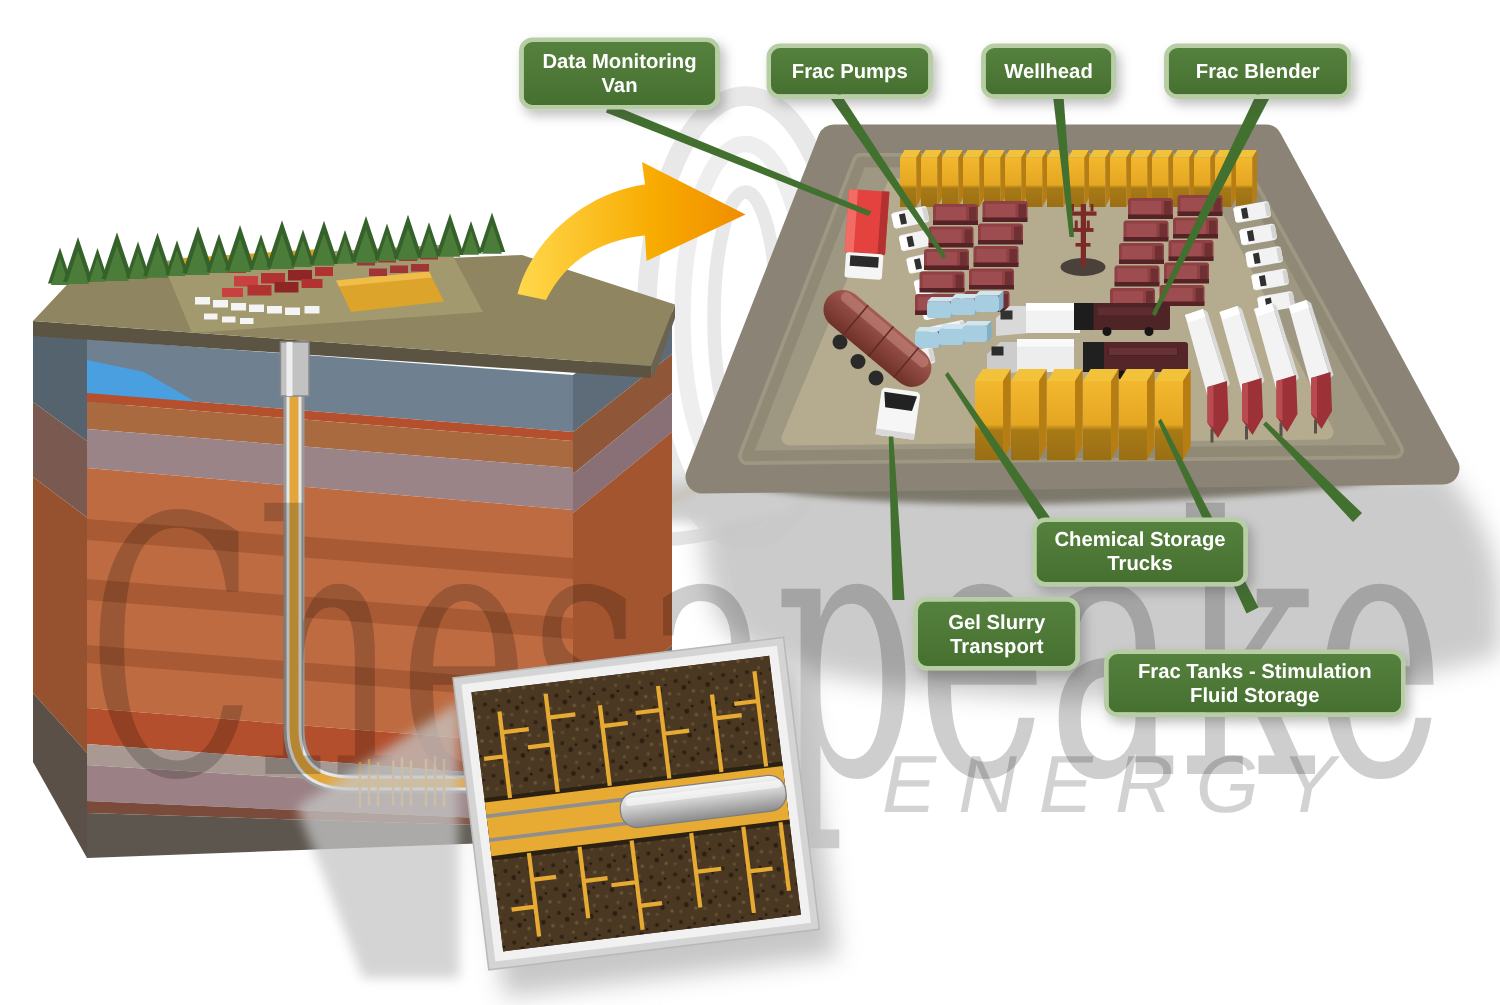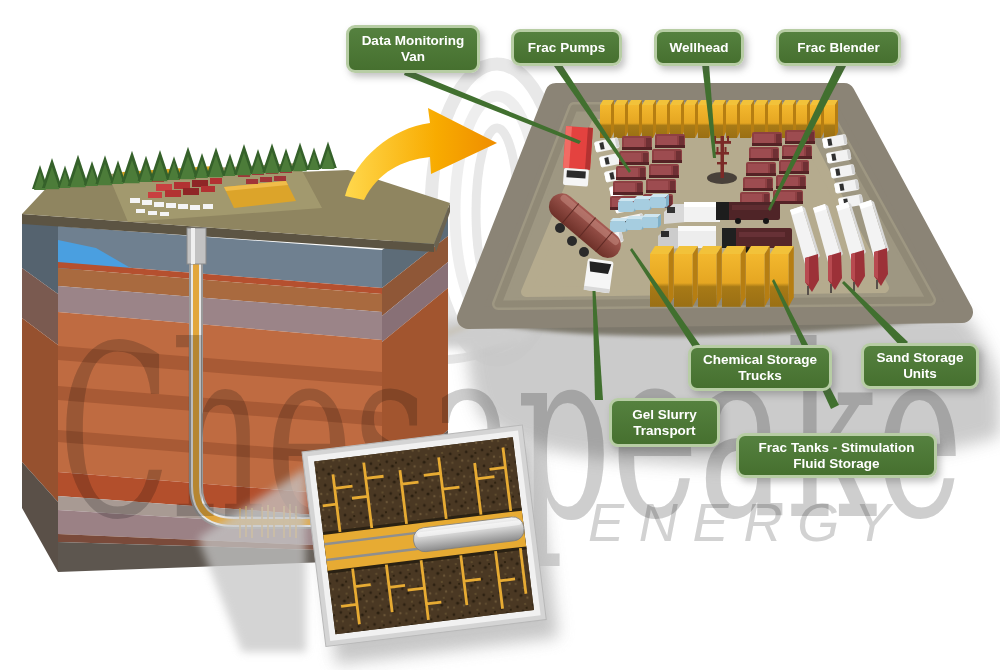--- a/index.html
+++ b/index.html
@@ -446,22 +446,19 @@
 </div>
 <div class="callout" style="left:654px;top:29px;width:90px;height:37px;">
   <span>Wellhead</span>
 </div>
 <div class="callout" style="left:776px;top:29px;width:125px;height:37px;">
   <span>Frac Blender</span>
 </div>
 <div class="callout" style="left:644px;top:345px;width:144px;height:46px;margin-left:44px;">
   <span>Chemical Storage Trucks</span>
 </div>
-<div class="callout" style="left:861px;top:343px;width:118px;height:46px;">
-  <span>Sand Storage Units</span>
-</div>
 <div class="callout" style="left:572px;top:398px;width:111px;height:49px;margin-left:37px;">
   <span>Gel Slurry Transport</span>
 </div>
 <div class="callout" style="left:736px;top:405px;width:201px;height:45px;margin-top:28px;">
   <span>Frac Tanks - Stimulation Fluid Storage</span>
 </div>
 </div>
 
 </body></html>

